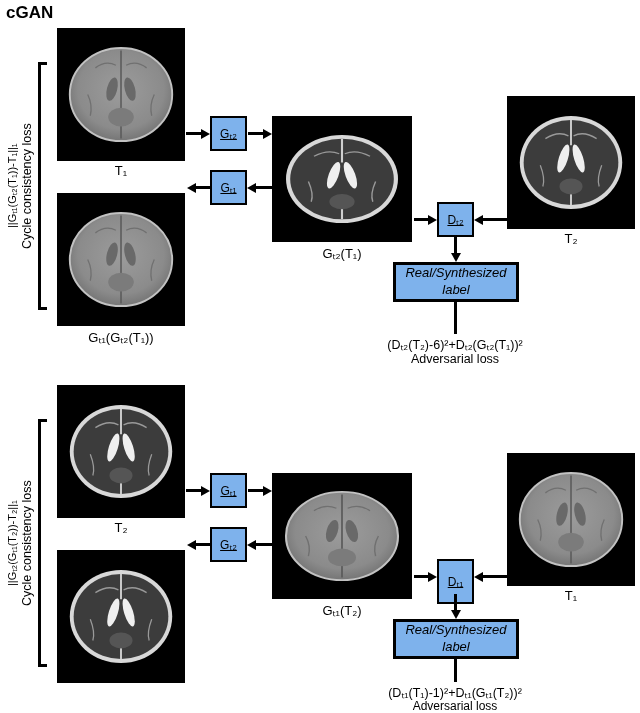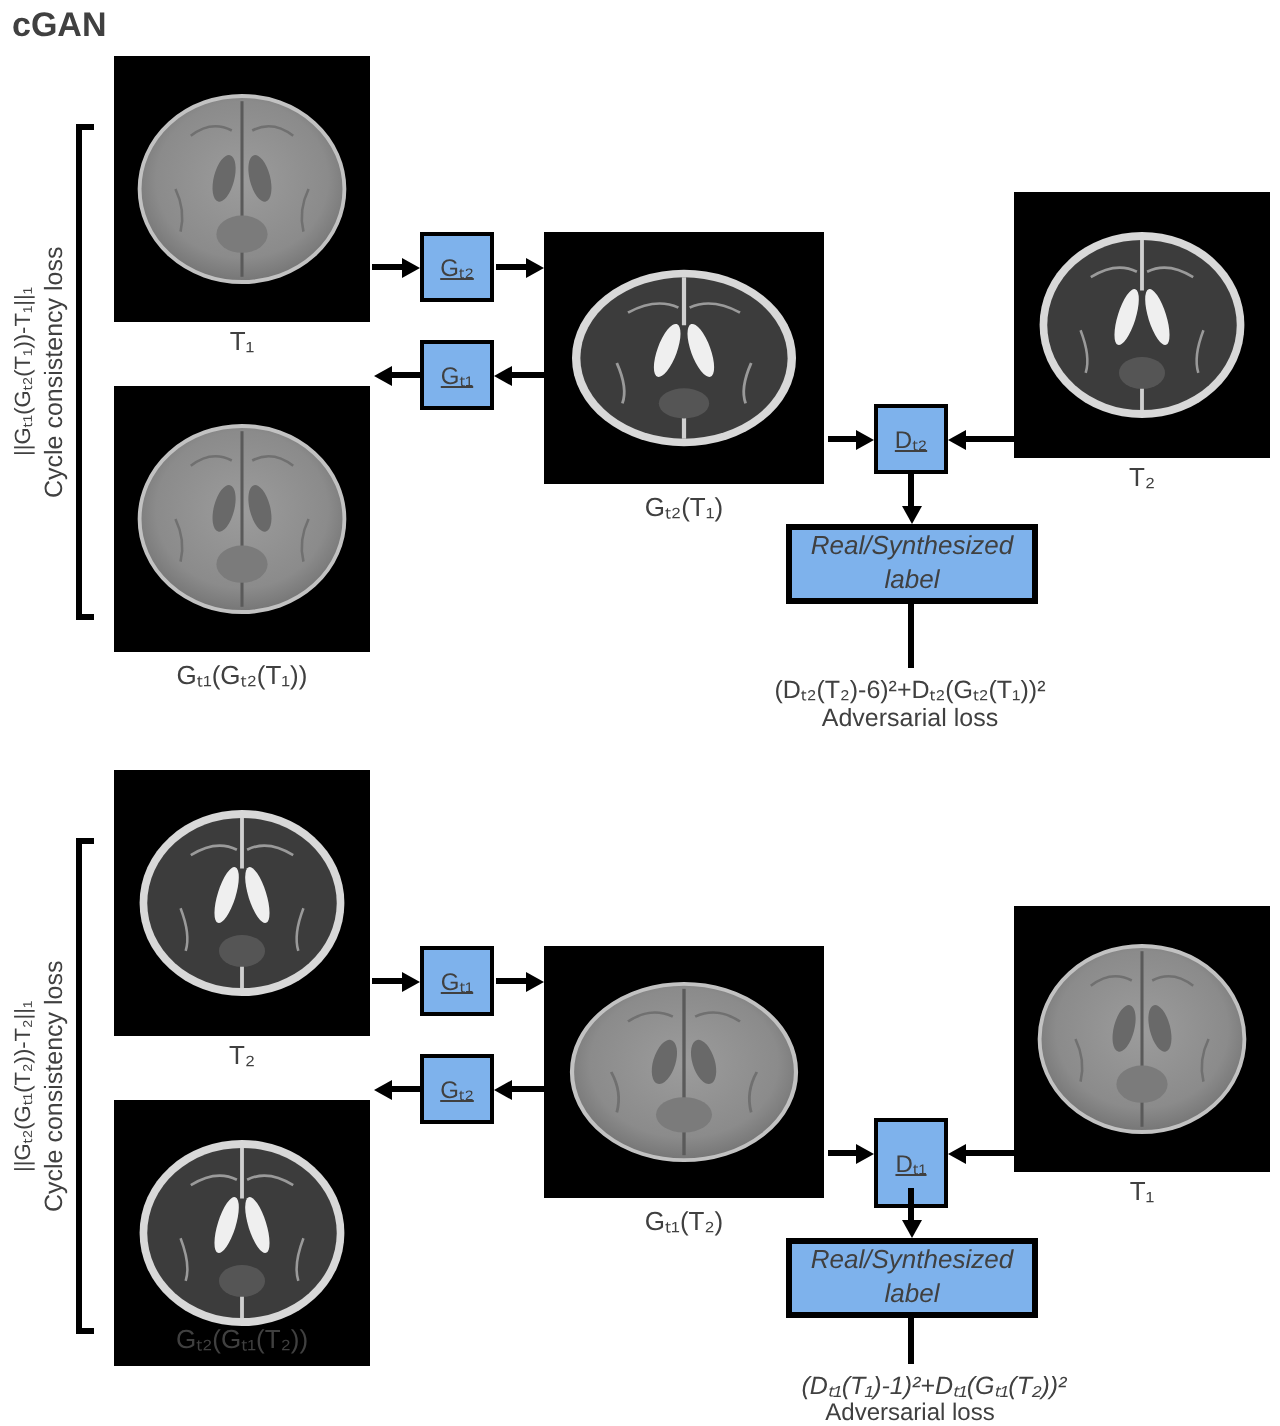--- a/index.html
+++ b/index.html
@@ -1,17 +1,17 @@
 <!DOCTYPE html>
 <html><head>
 <meta charset="utf-8">
 <style>
   html,body{margin:0;padding:0;background:#fff;}
   #canvas{position:relative;width:640px;height:713px;background:#fff;
-          font-family:"Liberation Sans",sans-serif;color:#404040;overflow:hidden;}
+          font-family:"Liberation Sans",sans-serif;color:#000000;overflow:hidden;}
   .abs{position:absolute;}
   .title{font-size:17px;font-weight:bold;}
   .mri{position:absolute;background:#000;}
   .mri svg{display:block;width:100%;height:100%;}
   .img-label{position:absolute;font-size:13px;text-align:center;}
   .gen-box{position:absolute;background:#7EB2EC;border:2px solid #000;
            display:flex;align-items:center;justify-content:center;
            font-size:12px;box-sizing:border-box;text-decoration:underline;}
   .out-box{position:absolute;background:#7EB2EC;border:3px solid #000;
            display:flex;align-items:center;justify-content:center;text-align:center;
@@ -171,17 +171,17 @@
       <svg viewBox="0 0 100 100" preserveAspectRatio="none">
           <use href="#brain-t1" width="100" height="100"></use>
         </svg>
     </div>
     <div class="img-label" style="left:507px;top:588px;width:128px;">T₁</div>
 
     <div class="shaft-d" style="left:454px;top:594px;height:16px;"></div>
     <div class="out-box" style="left:393px;top:619px;width:126px;height:40px;">Real/Synthesized label</div>
     <div class="vline" style="left:454px;top:659px;height:23px;"></div>
 
-    <div class="adv" style="left:307px;top:684px;width:320px;font-style:italic;">(Dₜ₁(T₁)-1)²+Dₜ₁(Gₜ₁(T₂))²</div>
+    <div class="adv" style="left:295px;top:684px;width:320px;">(Dₜ₁(T₁)-1)²+Dₜ₁(Gₜ₁(T₂))²</div>
     <div class="adv" style="left:295px;top:699px;width:320px;font-size:12px;">Adversarial loss</div>
   </div>
 
 </div>
 
 </body></html>

